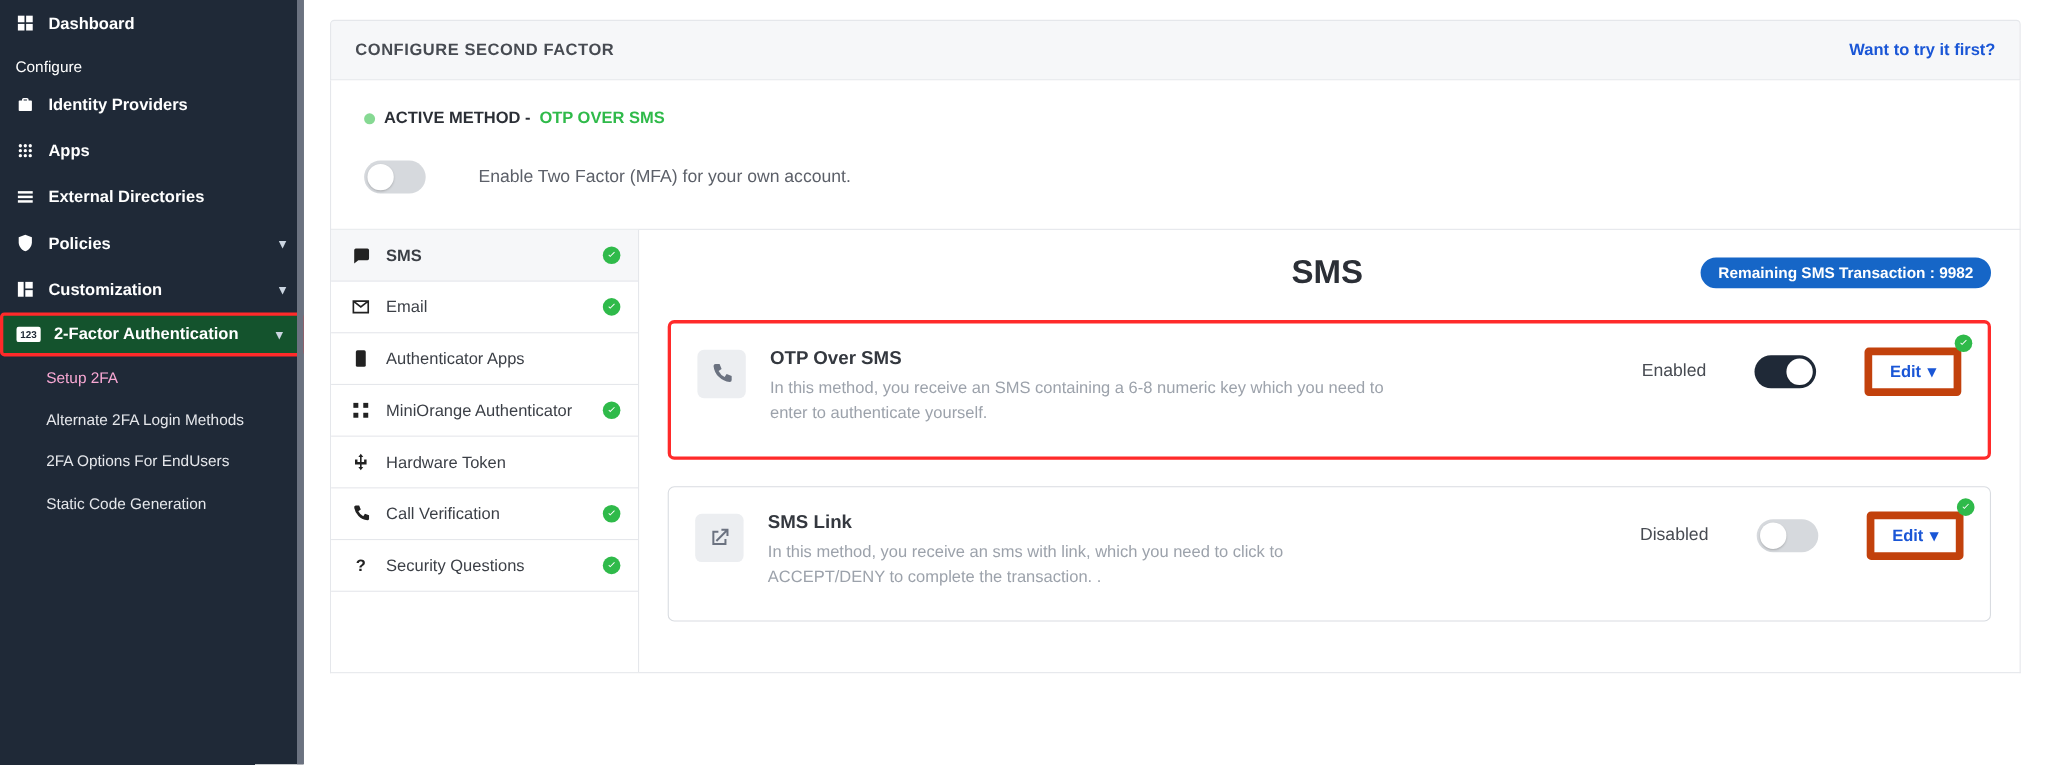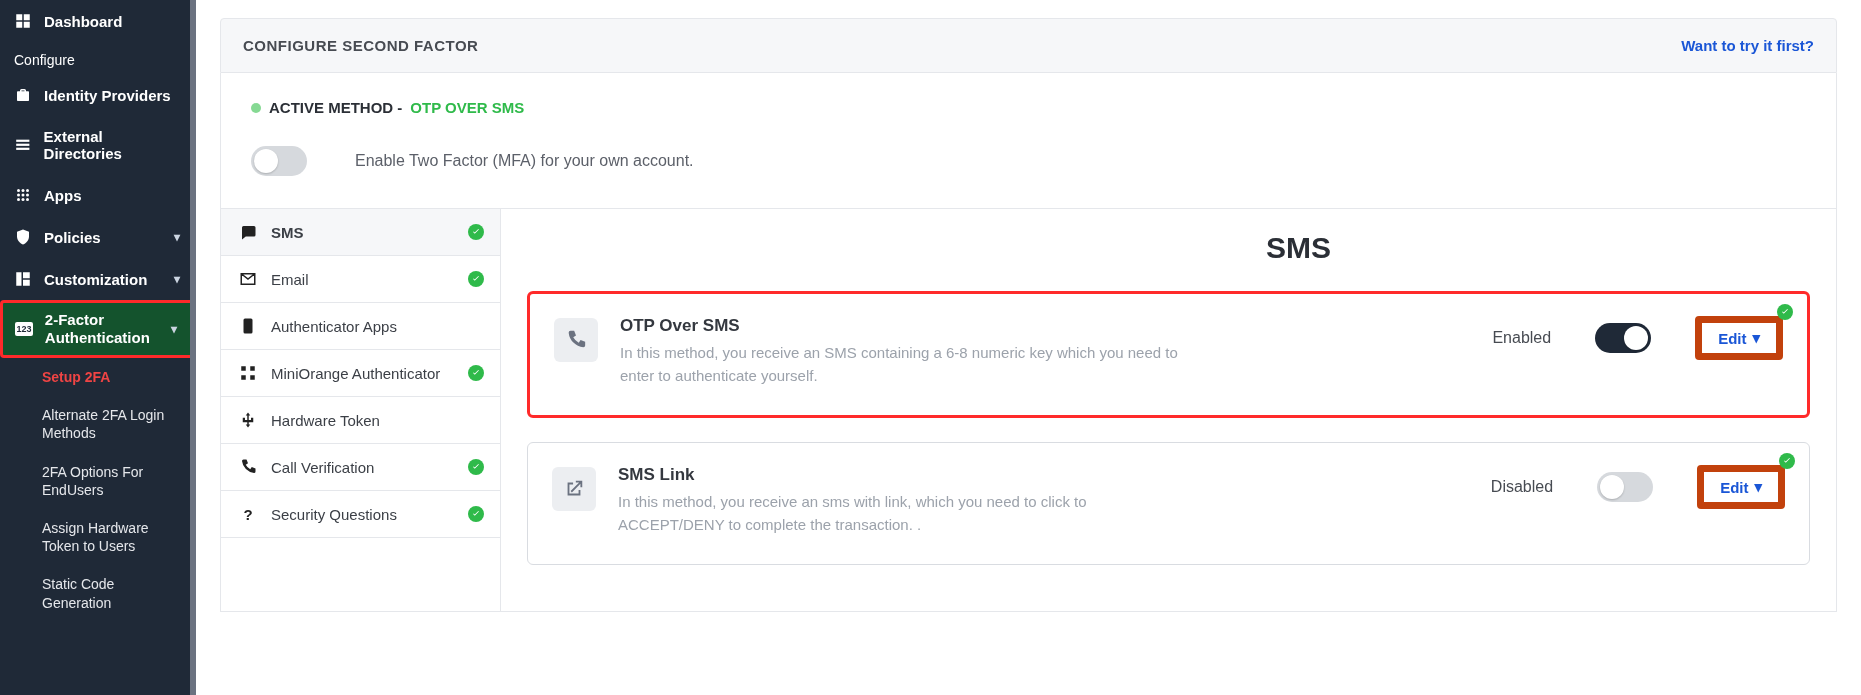--- a/index.html
+++ b/index.html
@@ -7,21 +7,21 @@
     font-family: "Segoe UI", Arial, sans-serif;
     background: #fff;
     width: 1861px;
     height: 695px;
     overflow: hidden;
     color: #333;
   }
   .layout { display: flex; height: 100%; }
   
   .sidebar {
-    width: 196px;
+    width: 276px;
     background: #1f2937;
     color: #fff;
     flex-shrink: 0;
     position: relative;
     height: 100%;
   }
   .sidebar::after {
     content: "";
     position: absolute;
     top: 0; right: 0; width: 6px; height: 100%;
@@ -58,21 +58,21 @@
   .nav-item.highlight-box .label-2l { line-height: 1.2; }
   .sub-items { padding-left: 14px; }
   .sub-item {
     padding: 10px 14px 10px 28px;
     font-size: 14px;
     font-weight: 500;
     color: #e5e7eb;
     cursor: pointer;
     line-height: 1.3;
   }
-  .sub-item.active { color: #ef4444; font-weight: 700; }
+  .sub-item.active { color: #f9a8d4; font-weight: 400; }
   
   .main {
     flex: 1;
     padding: 18px 24px 0 24px;
     overflow: auto;
     background: #fff;
   }
   .panel-top {
     background: #f6f7f9;
     border: 1px solid #e5e7eb;
@@ -210,31 +210,20 @@
     </div>
     <div class="nav-section-label">Configure</div>
 
     <div class="nav-item">
       <span class="nav-icon">
         <svg viewBox="0 0 24 24">
             <path d="M10 4h4a2 2 0 012 2v1h3a1 1 0 011 1v11a1 1 0 01-1 1H5a1 1 0 01-1-1V8a1 1 0 011-1h3V6a2 2 0 012-2zm0 3h4V6h-4v1z"></path>
           </svg>
       </span>
       <span>Identity Providers</span>
-    </div>
-
-    <div class="nav-item">
-      <span class="nav-icon">
-        <svg viewBox="0 0 24 24">
-            <rect x="3" y="5" width="18" height="3"></rect>
-            <rect x="3" y="10.5" width="18" height="3"></rect>
-            <rect x="3" y="16" width="18" height="3"></rect>
-          </svg>
-      </span>
-      <span>External Directories</span>
     </div>
 
     <div class="nav-item">
       <span class="nav-icon">
         <svg viewBox="0 0 24 24">
             <circle cx="6" cy="6" r="2"></circle>
             <circle cx="12" cy="6" r="2"></circle>
             <circle cx="18" cy="6" r="2"></circle>
             <circle cx="6" cy="12" r="2"></circle>
             <circle cx="12" cy="12" r="2"></circle>
@@ -243,20 +232,31 @@
             <circle cx="12" cy="18" r="2"></circle>
             <circle cx="18" cy="18" r="2"></circle>
           </svg>
       </span>
       <span>Apps</span>
     </div>
 
     <div class="nav-item">
       <span class="nav-icon">
         <svg viewBox="0 0 24 24">
+            <rect x="3" y="5" width="18" height="3"></rect>
+            <rect x="3" y="10.5" width="18" height="3"></rect>
+            <rect x="3" y="16" width="18" height="3"></rect>
+          </svg>
+      </span>
+      <span>External Directories</span>
+    </div>
+
+    <div class="nav-item">
+      <span class="nav-icon">
+        <svg viewBox="0 0 24 24">
             <path d="M12 2l8 3v6c0 5-3.4 9.4-8 11-4.6-1.6-8-6-8-11V5l8-3z"></path>
           </svg>
       </span>
       <span>Policies</span>
       <span class="chev">▾</span>
     </div>
 
     <div class="nav-item">
       <span class="nav-icon">
         <svg viewBox="0 0 24 24">
@@ -272,21 +272,20 @@
     <div class="nav-item highlight-box">
       <span class="nav-icon" style="background:#fff;color:#1f2937;border-radius:2px;font-size:9px;font-weight:700;width:22px;height:14px;">123</span>
       <span class="label-2l">2-Factor Authentication</span>
       <span class="chev">▾</span>
     </div>
 
     <div class="sub-items">
       <div class="sub-item active">Setup 2FA</div>
       <div class="sub-item">Alternate 2FA Login Methods</div>
       <div class="sub-item">2FA Options For EndUsers</div>
-      <div class="sub-item">Assign Hardware Token to Users</div>
       <div class="sub-item">Static Code Generation</div>
     </div>
   </div>
 
   <div class="main">
     <div class="panel-top">
       <h2>CONFIGURE SECOND FACTOR</h2>
       <span class="try-link">Want to try it first?</span>
     </div>
 
@@ -385,20 +384,23 @@
                 <path d="M9 16l-4-4 1.4-1.4L9 13.2l8.6-8.6L19 6z"></path>
               </svg>
             </span>
         </div>
       </div>
 
       <div class="content-col">
         <div class="content-header">
           <div class="header-spacer"></div>
           <h1>SMS</h1>
+          <div class="badge-pill">
+            <span>Remaining SMS Transaction : </span><span>9982</span>
+          </div>
         </div>
 
         <div id="methods-container">
             <div class="method-card hl">
               <span class="card-check">
                 <svg viewBox="0 0 24 24">
                   <path d="M9 16l-4-4 1.4-1.4L9 13.2l8.6-8.6L19 6z"></path>
                 </svg>
               </span>
               <div class="card-icon">

